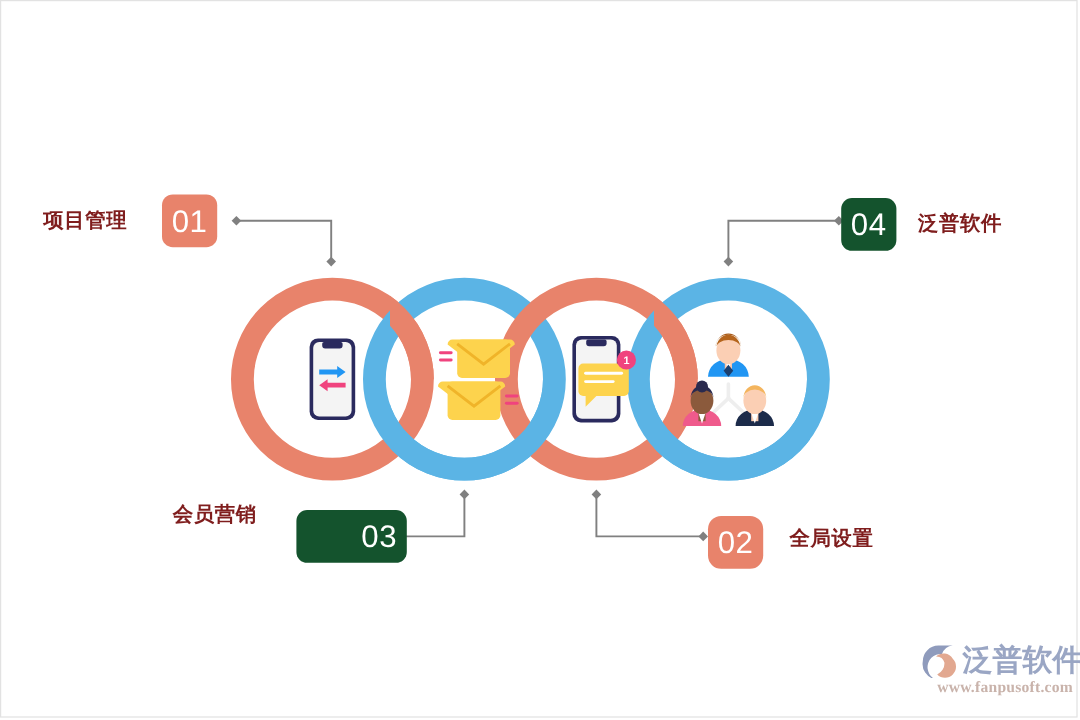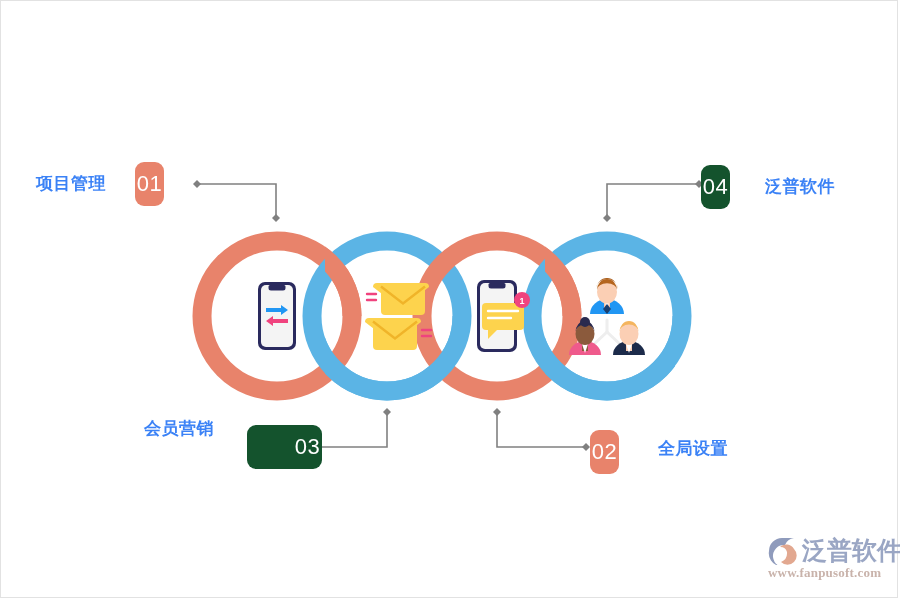--- a/index.html
+++ b/index.html
@@ -29,35 +29,35 @@
     border: 1px solid #e2e2e2;
     box-sizing: border-box;
     pointer-events: none;
   }
 
   
   .label-text {
     position: absolute;
     font-size: 17px;
     font-weight: bold;
-    color: #3b82f6;
+    color: #7f1d1d;
     letter-spacing: 0.5px;
     white-space: nowrap;
     line-height: 1;
   }
   .badge {
     position: absolute;
-    width: 29px;
+    width: 46px;
     height: 44px;
     border-radius: 9px;
     display: flex;
     align-items: center;
     justify-content: center;
     color: #ffffff;
-    font-size: 22px;
+    font-size: 26px;
     font-weight: normal;
     letter-spacing: 0.5px;
     text-align: right;
   }
   .badge.salmon { background: #e8836b; }
   .badge.blue   { background: #14532d; }
 
   
   .watermark {
     position: absolute;
@@ -72,21 +72,21 @@
     top: 0px;
     font-size: 25px;
     font-weight: bold;
     color: #9aa6c4;
     letter-spacing: 0px;
     line-height: 30px;
     white-space: nowrap;
   }
   .wm-url {
     position: absolute;
-    left: 2px;
+    left: 15px;
     top: 30px;
     font-size: 13px;
     font-weight: bold;
     color: #c9b3ab;
     letter-spacing: 0.2px;
     white-space: nowrap;
     font-family: "Liberation Serif", "DejaVu Serif", serif;
   }
   .wm-mark {
     position: absolute;
@@ -257,21 +257,21 @@
 
   <div class="label-text" style="left:36px; top:175px;">项目管理</div>
   <div class="badge salmon" style="left:135px; top:162px;">01</div>
 
   <div class="badge blue" style="left:701px; top:165px;">04</div>
   <div class="label-text" style="left:765px; top:178px;">泛普软件</div>
 
   <div class="label-text" style="left:144px; top:420px;">会员营销</div>
   <div class="badge blue" style="left:247px; top:425px;padding-left:46px;">03</div>
 
-  <div class="badge salmon" style="left:590px; top:430px;">02</div>
+  <div class="badge salmon" style="left:590px; top:430px;border-radius:11px;">02</div>
   <div class="label-text" style="left:658px; top:440px;">全局设置</div>
 
   <div class="watermark">
     <svg class="wm-mark" viewBox="0 0 32 28">
       <path d="M3 14 a13 13 0 0 1 13 -13 l12 0 a11 11 0 0 0 -9 7 a11 11 0 0 0 -12 12 a12 12 0 0 0 6 9 a13 13 0 0 1 -10 -15 z" fill="#8f9bbc"></path>
       <path d="M14 10 a9 9 0 0 1 14 2 a9 9 0 0 1 -13 13 a10 10 0 0 0 6 -10 a7 7 0 0 0 -7 -5 z" fill="#e2a890"></path>
     </svg>
     <div class="wm-cn">泛普软件</div>
     <div class="wm-url">www.fanpusoft.com</div>
   </div>

